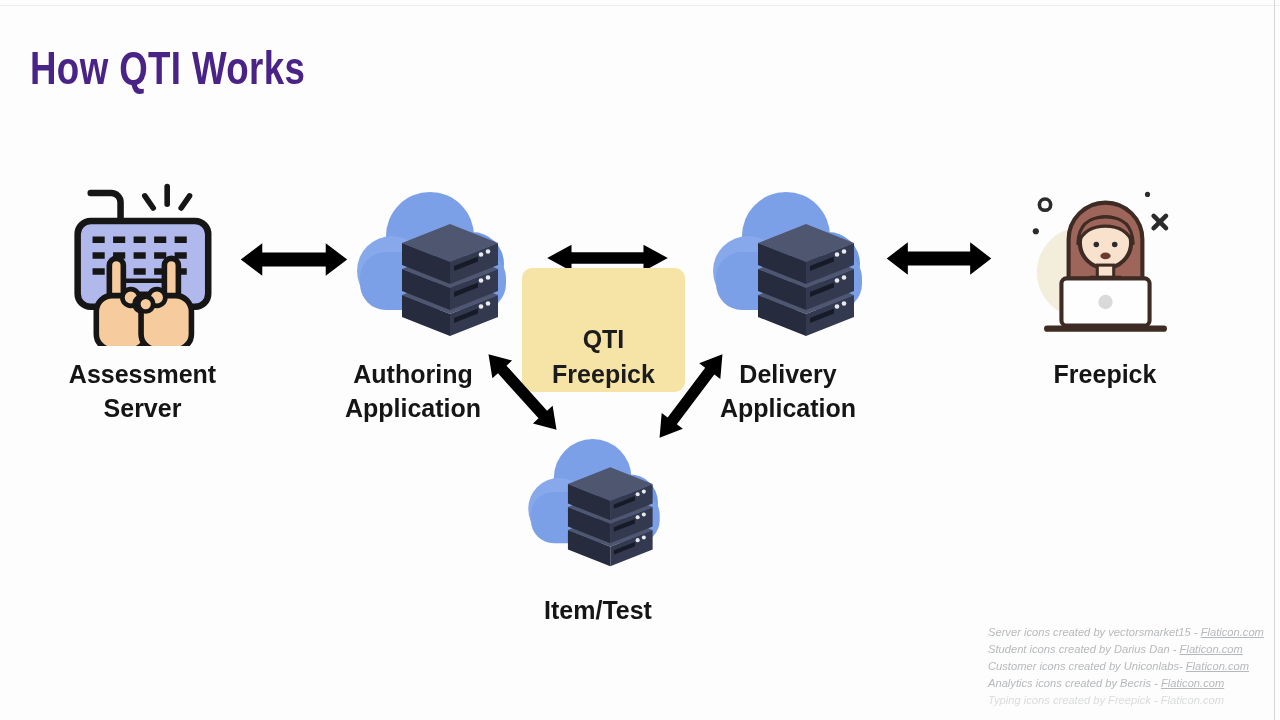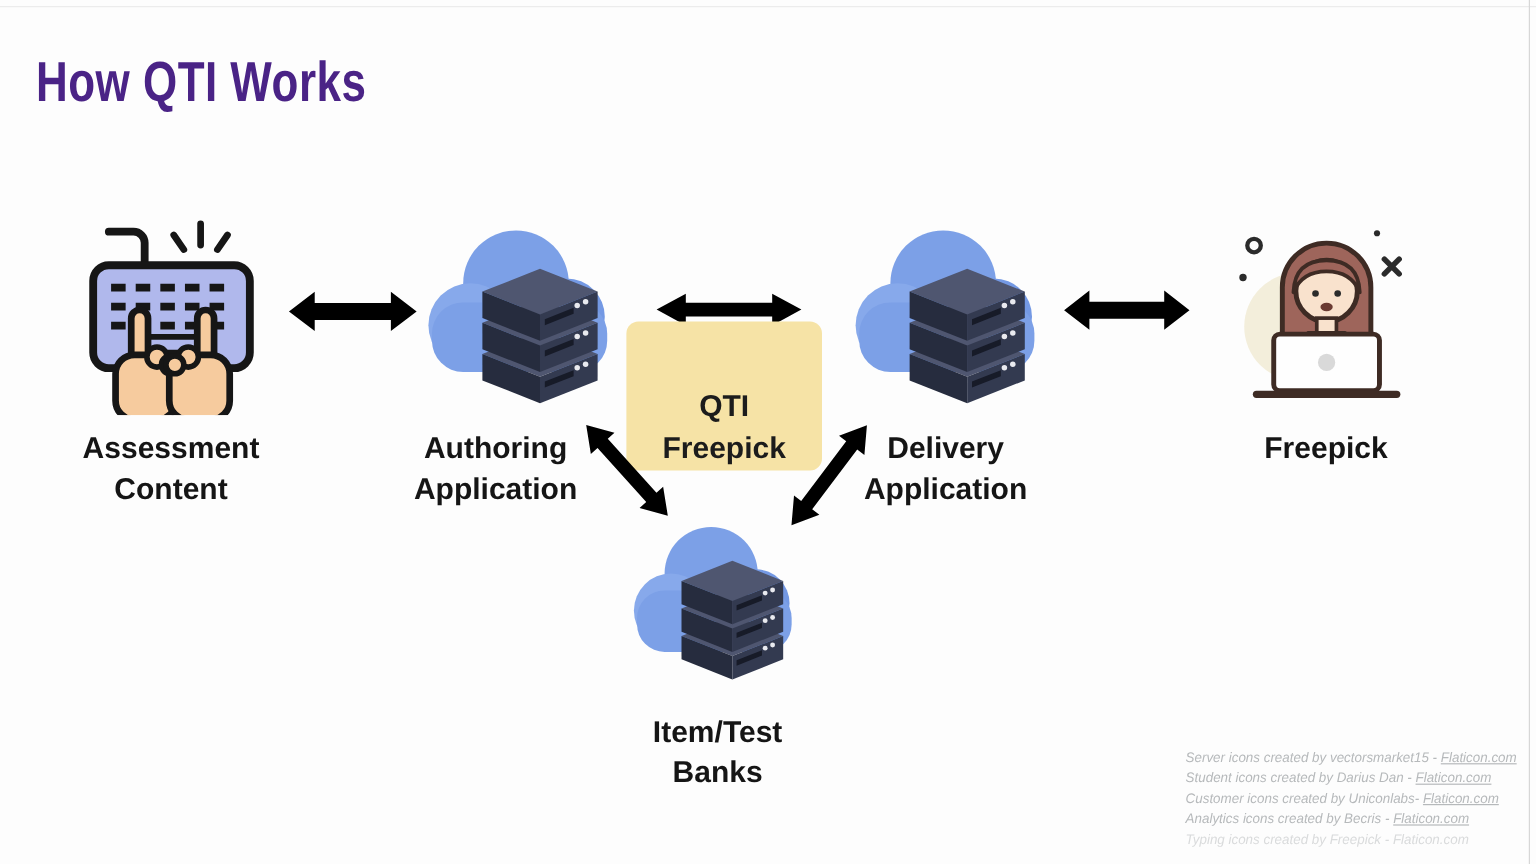--- a/index.html
+++ b/index.html
@@ -125,21 +125,21 @@
 
 <div class="page-title">How QTI Works</div>
 
 <div class="icon-box" style="left:62px;top:180px;width:160px;height:166px;">
   <svg>
       <use href="#sym-keyboard"></use>
     </svg>
 </div>
 <div class="node-label" style="left:35px;top:357px;width:215px;">
   <span>Assessment</span>
-  <span>Content</span>
+  <span>Server</span>
 </div>
 
 <div class="arrow arrow-green" style="left:238px;top:241px;width:112px;height:37px;">
   <svg viewBox="0 0 120 34" preserveAspectRatio="none">
       <use href="#sym-darrow"></use>
     </svg>
 </div>
 
 <div class="icon-box" style="left:342px;top:176px;width:170px;height:170px;">
   <svg>
@@ -198,21 +198,20 @@
     </svg>
 </div>
 
 <div class="icon-box" style="left:515px;top:425px;width:150px;height:150px;">
   <svg>
       <use href="#sym-cloud-server"></use>
     </svg>
 </div>
 <div class="node-label" style="left:495px;top:577px;width:206px;margin-top:16px;">
   <span>Item/Test</span>
-  <span>Banks</span>
 </div>
 
 <div class="attribution">
   <div class="line">
     <span>Server icons created by vectorsmarket15 - </span><span class="link">Flaticon.com</span>
   </div>
   <div class="line">
     <span>Student icons created by Darius Dan - </span><span class="link">Flaticon.com</span>
   </div>
   <div class="line">

